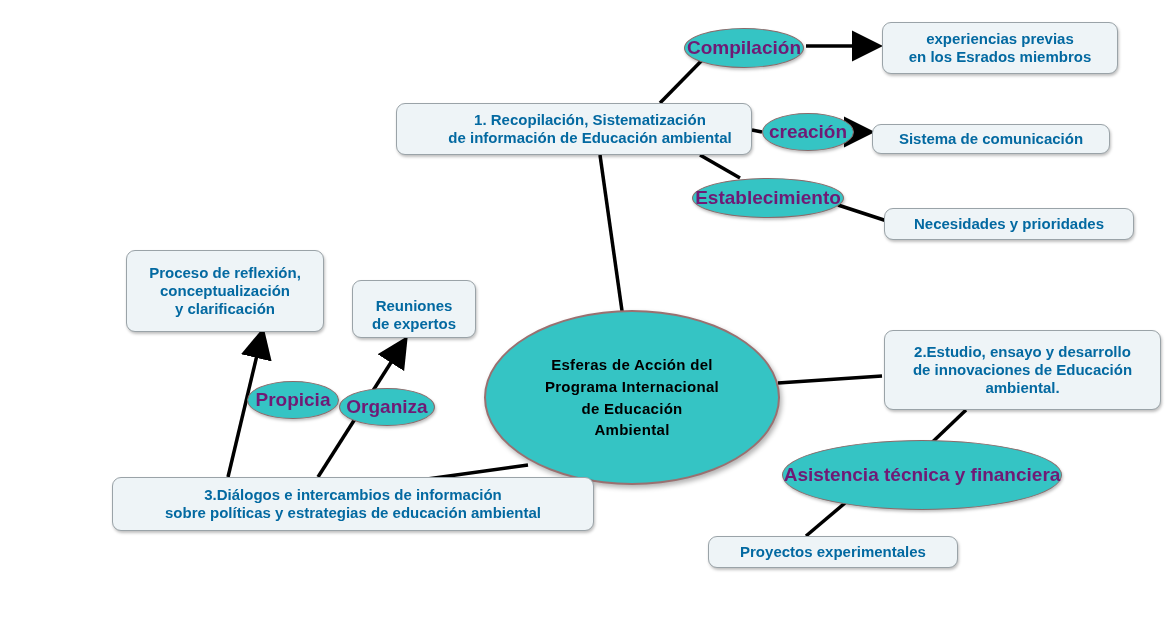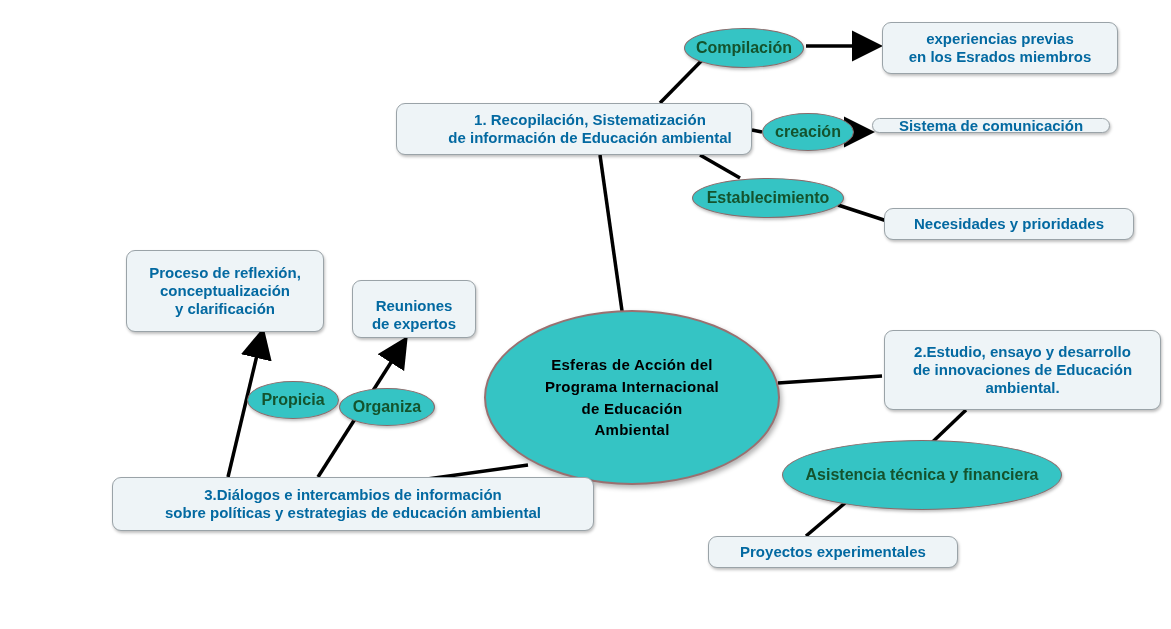--- a/index.html
+++ b/index.html
@@ -39,22 +39,22 @@
     color: #0369a1;
     font-size: 15px;
     line-height: 1.2;
     padding: 4px 8px;
     box-shadow: 1px 2px 3px rgba(0,0,0,0.25);
   }
   .ellipse {
     background: #35c4c4;
     border: 1.5px solid #8a6a6a;
     border-radius: 50%;
-    color: #14532d;
-    font-size: 16px;
+    color: #701a75;
+    font-size: 19px;
     line-height: 1.15;
     box-shadow: 1px 2px 3px rgba(0,0,0,0.25);
   }
   .center-ellipse {
     background: #35c4c4;
     border: 2px solid #9a7070;
     border-radius: 50%;
     color: #000000;
     font-size: 15px;
     line-height: 1.45;
@@ -106,21 +106,21 @@
       <div class="node ellipse" style="left: 684px; top: 28px; width: 120px; height: 40px;">
         <span class="lbl">Compilación</span>
       </div>
       <div class="node box" style="left: 882px; top: 22px; width: 236px; height: 52px;">
         <span class="lbl">experiencias previas
 en los Esrados miembros</span>
       </div>
       <div class="node ellipse" style="left: 762px; top: 113px; width: 92px; height: 38px;">
         <span class="lbl">creación</span>
       </div>
-      <div class="node box" style="left: 872px; top: 118px; width: 238px; height: 15px; text-align: right;">
+      <div class="node box" style="left: 872px; top: 124px; width: 238px; height: 30px; text-align: right;">
         <span class="lbl">Sistema de comunicación</span>
       </div>
       <div class="node ellipse" style="left: 692px; top: 178px; width: 152px; height: 40px;">
         <span class="lbl">Establecimiento</span>
       </div>
       <div class="node box" style="left: 884px; top: 208px; width: 250px; height: 32px;">
         <span class="lbl">Necesidades y prioridades</span>
       </div>
       <div class="node box" style="left: 884px; top: 330px; width: 277px; height: 80px;">
         <span class="lbl">2.Estudio, ensayo y desarrollo

